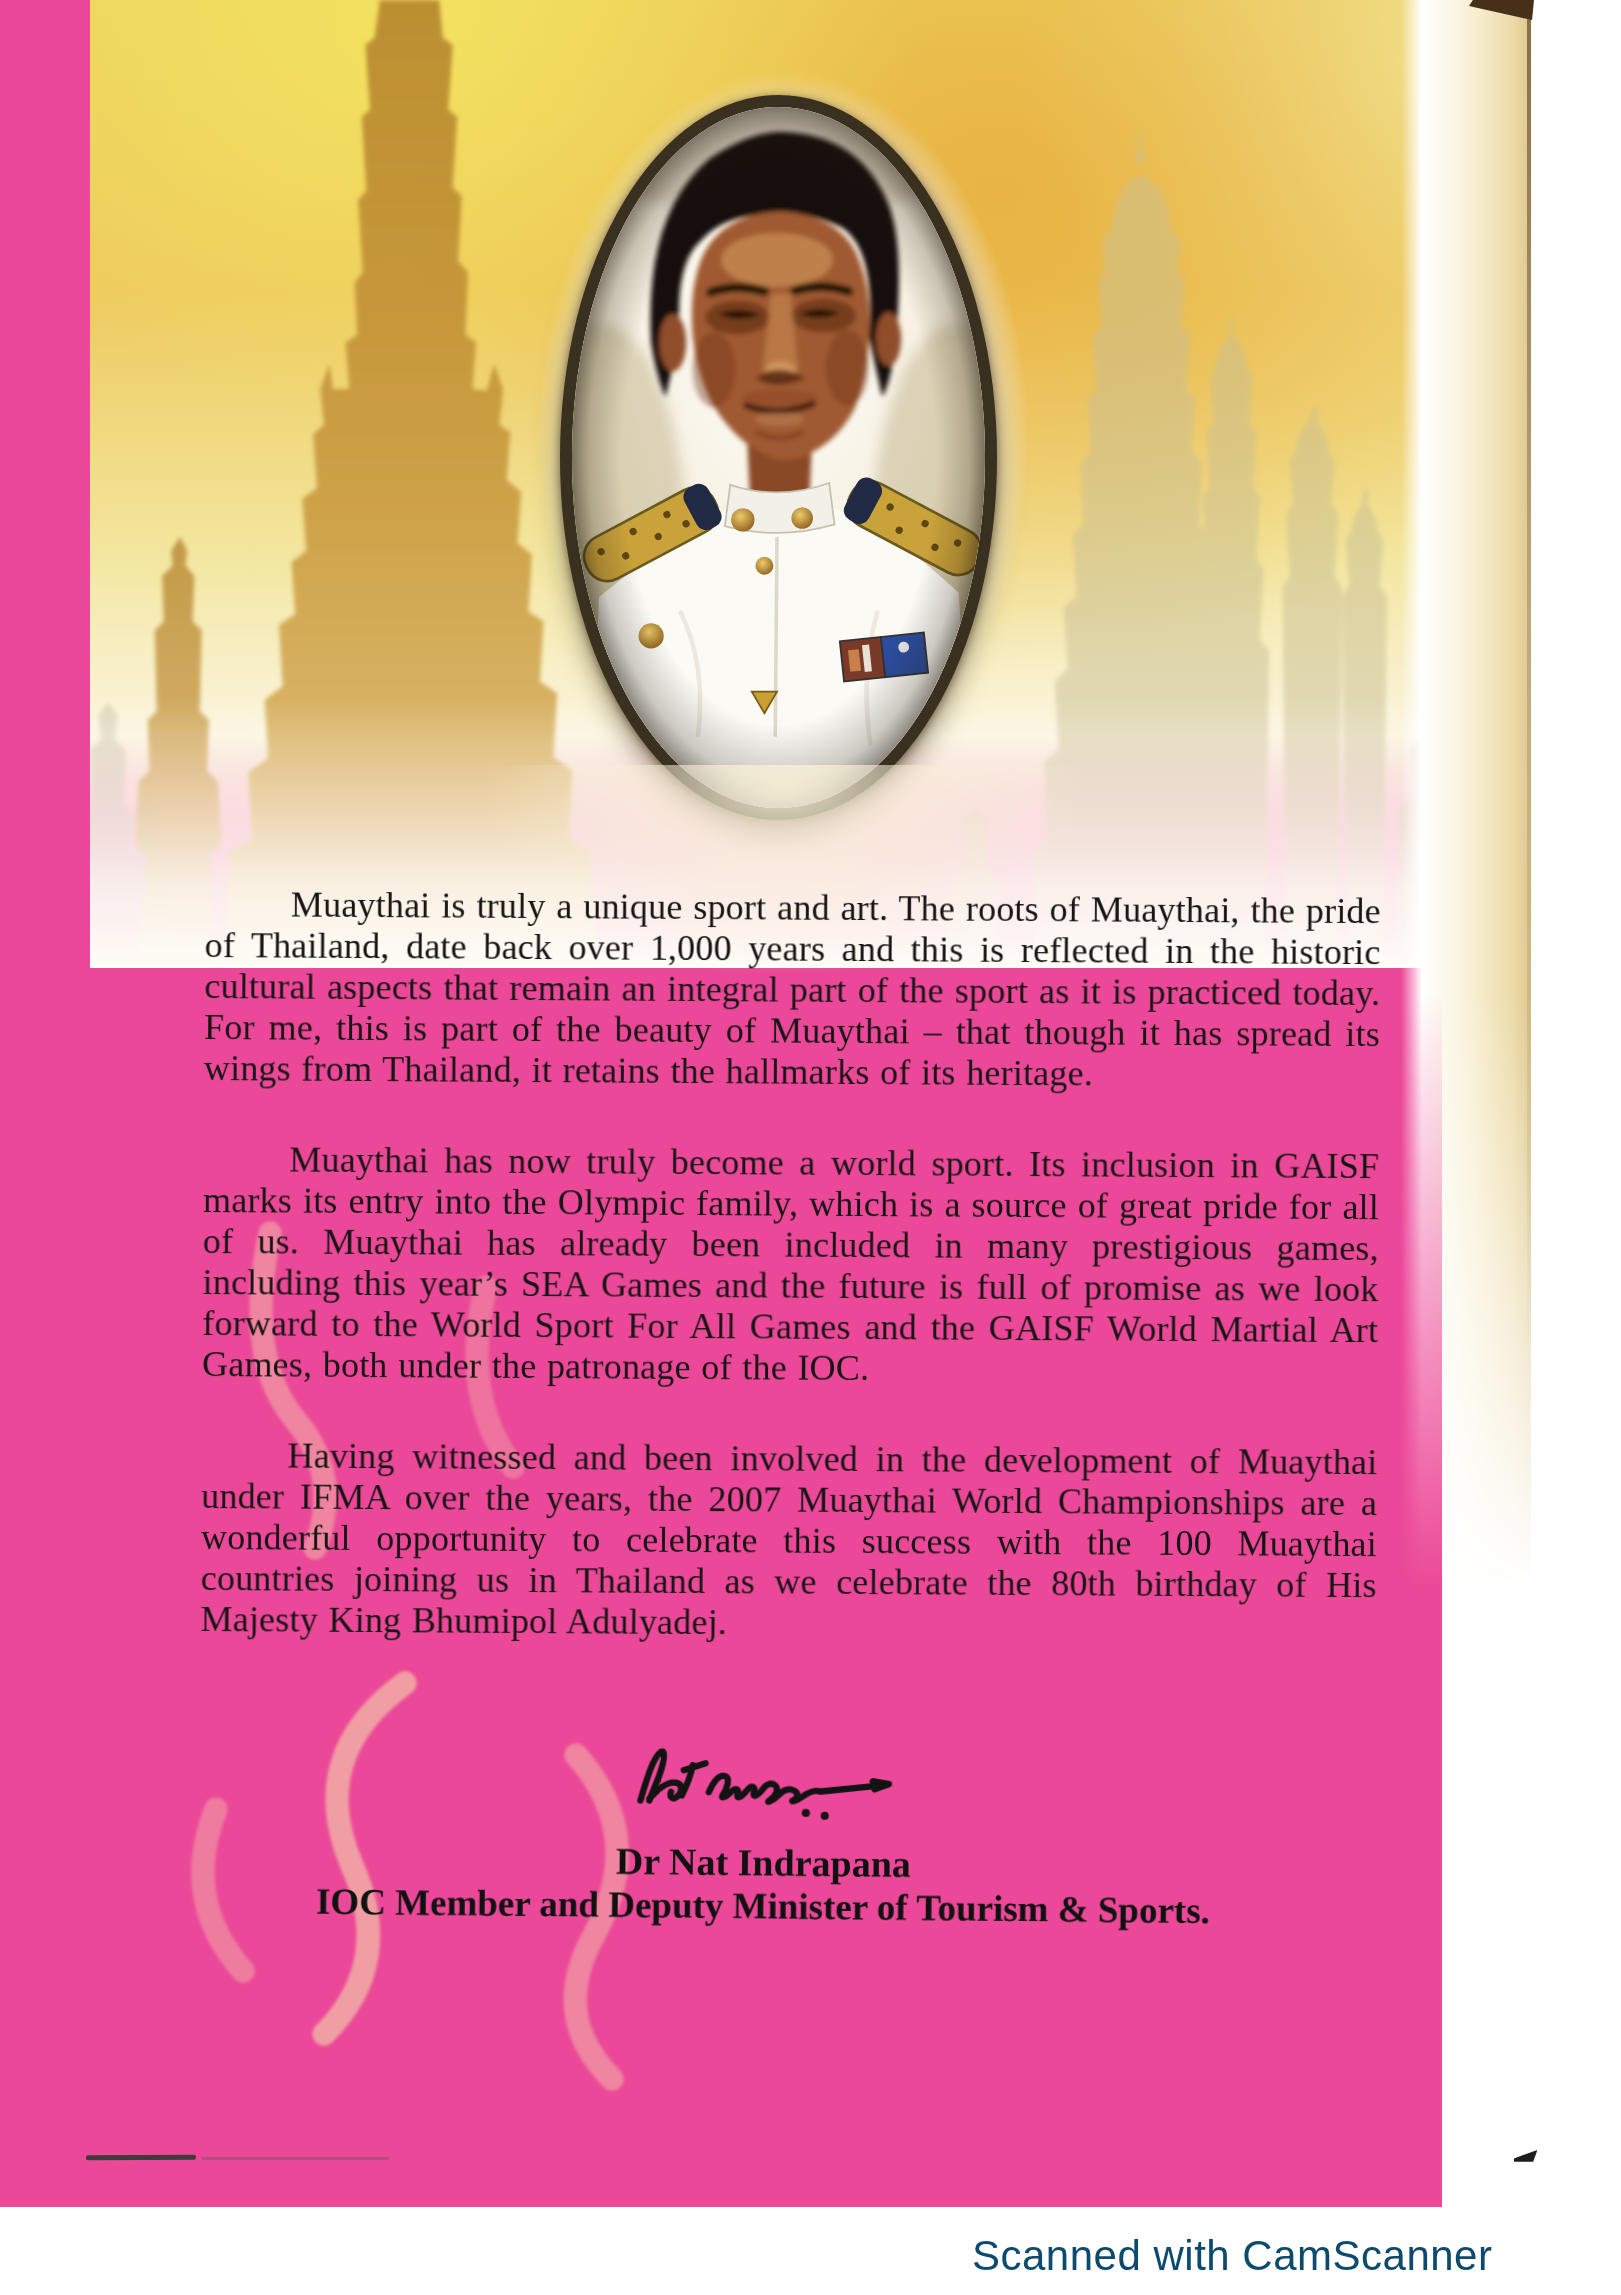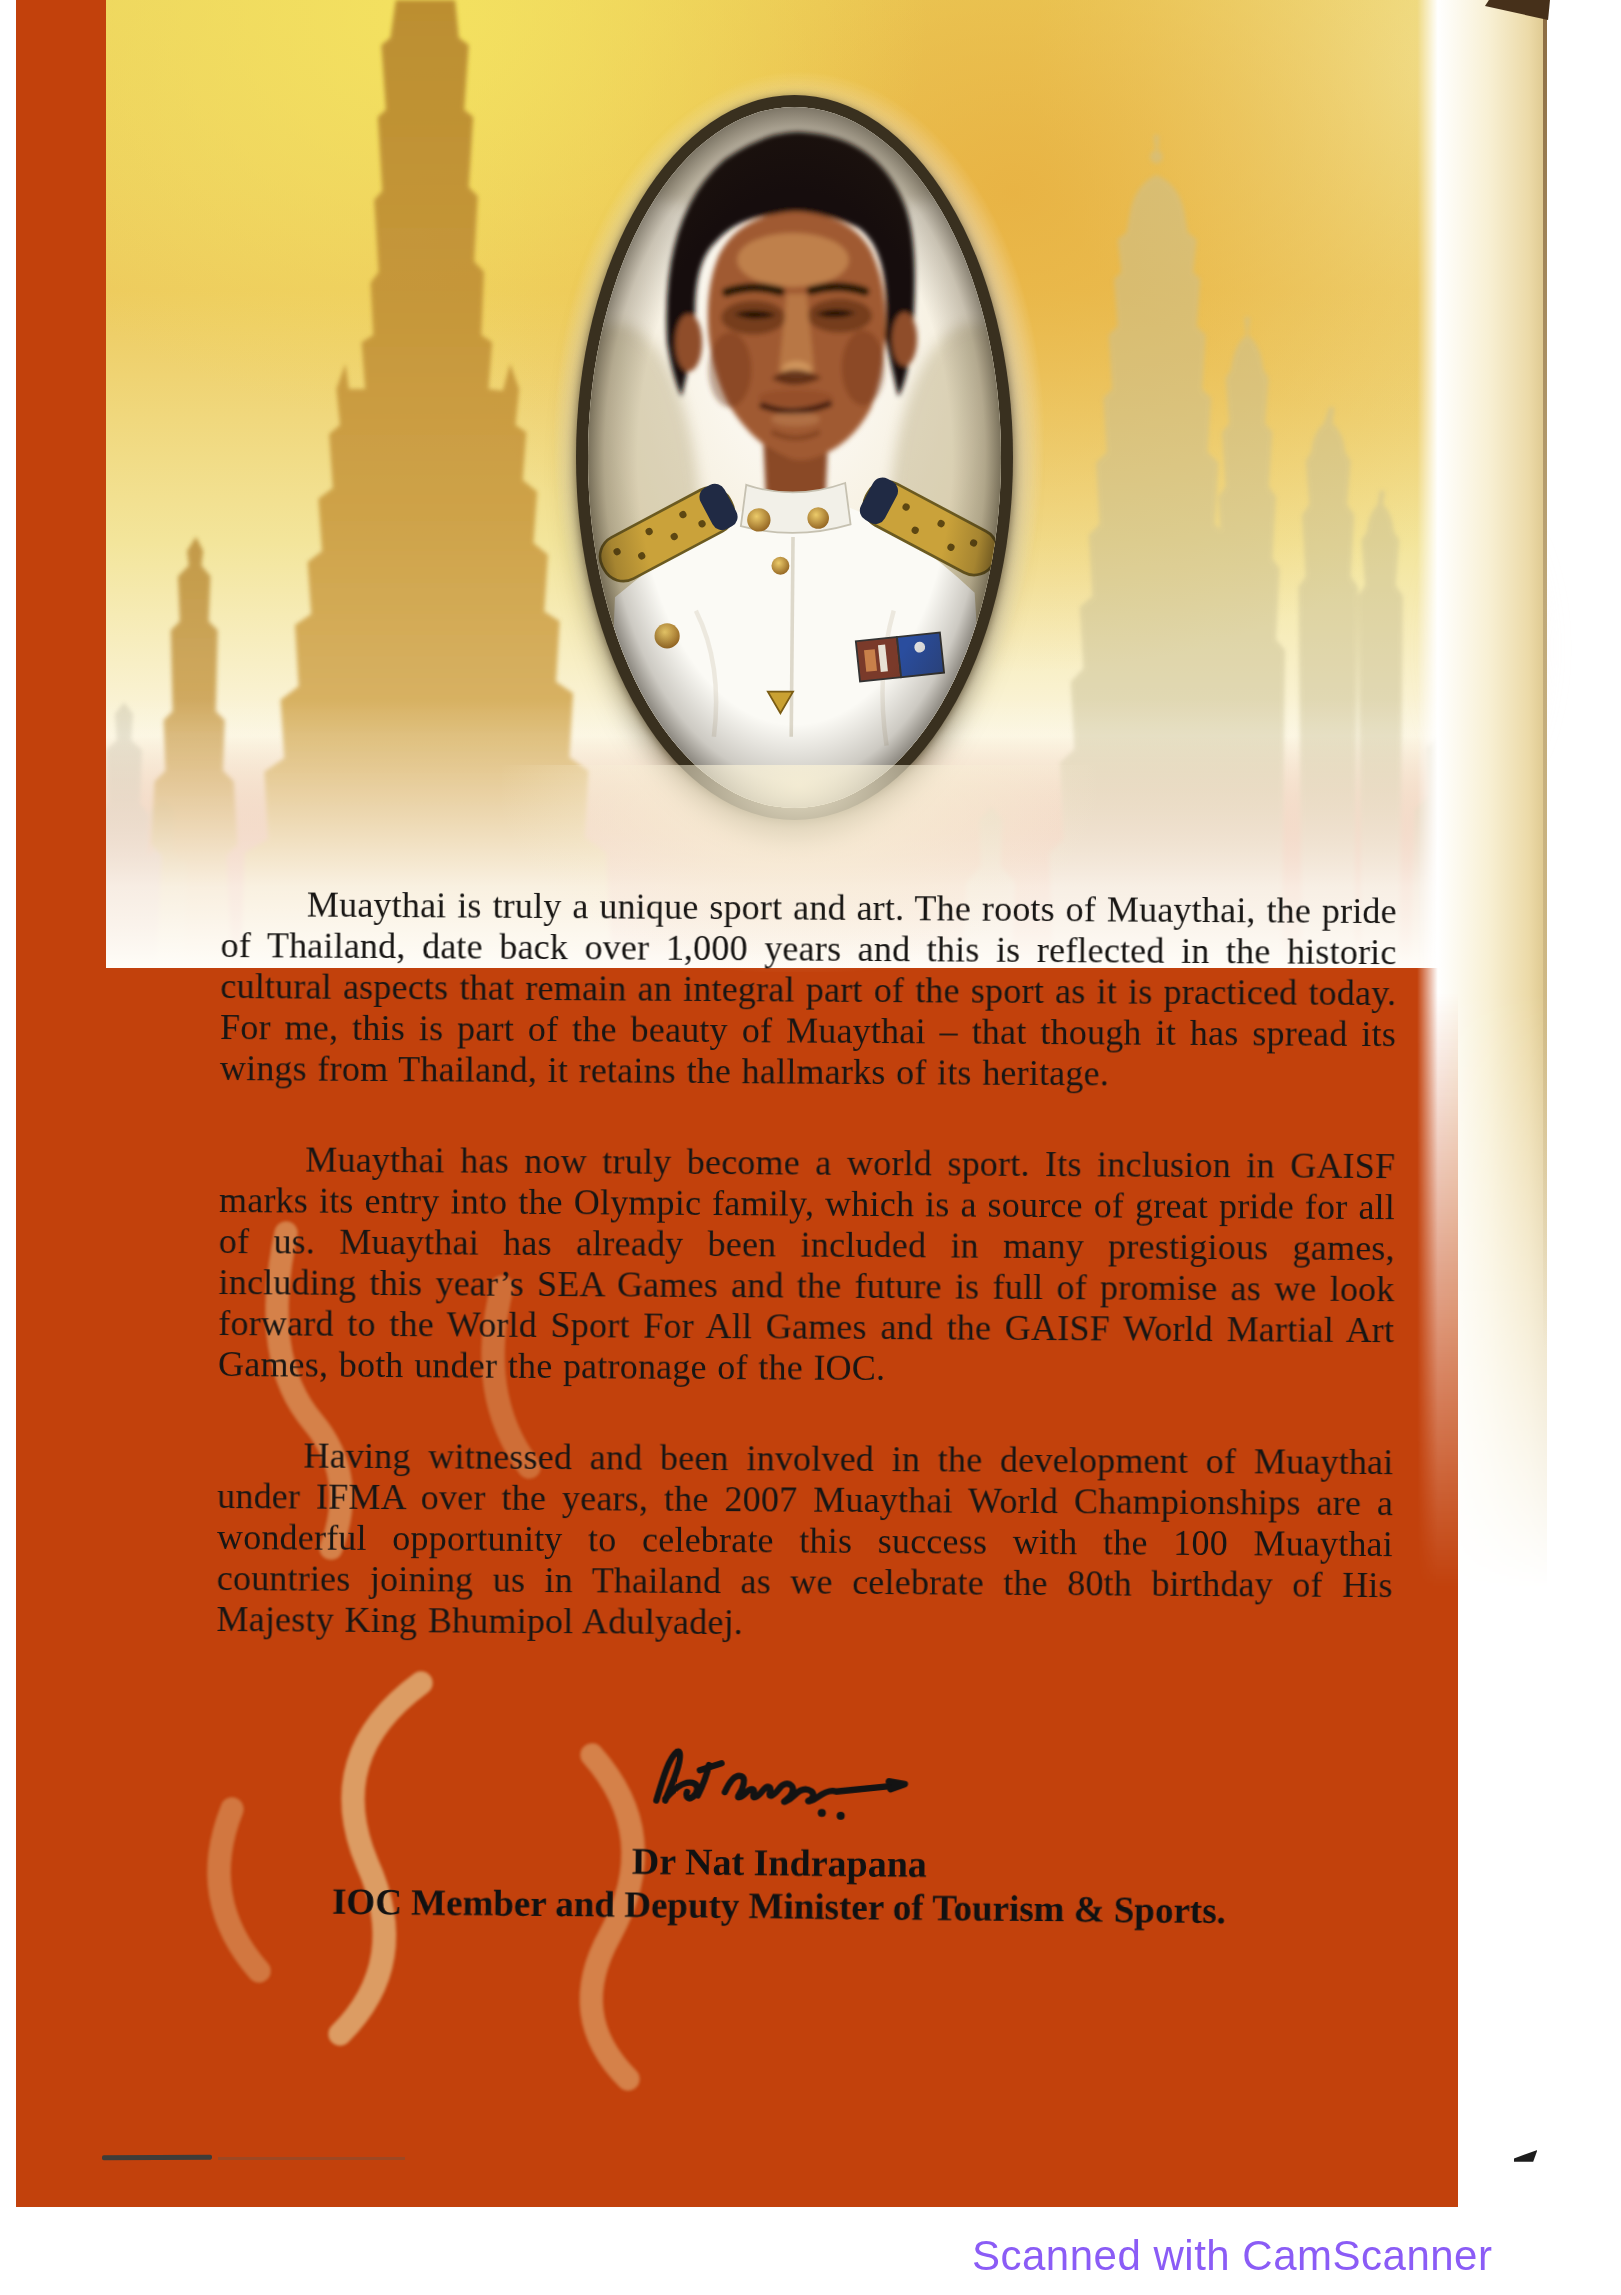--- a/index.html
+++ b/index.html
@@ -1,19 +1,19 @@
 <!DOCTYPE html>
 <html style="font-size:14.4px"><head>
 <meta charset="utf-8">
 <style>
   html,body{margin:0;padding:0;background:#ffffff;}
   .canvas{position:relative;width:1622px;height:2295px;background:#ffffff;overflow:hidden;
           font-family:"Liberation Serif", serif;}
   
-  .page{position:absolute;left:16px;top:0;width:1442px;height:2207px;background:#c2410c;}
+  .page{position:absolute;left:0;top:0;width:1442px;height:2207px;background:#ec4899;}
   
   .art{position:absolute;left:90px;top:0;width:1440px;height:968px;
        background:
          radial-gradient(ellipse 702px 558px at 22% 2%, rgba(244,226,96,.95), rgba(244,226,96,0) 72%),
          radial-gradient(ellipse 855px 684px at 63% 20%, rgba(231,173,62,.80), rgba(231,173,62,0) 70%),
          radial-gradient(ellipse 576px 468px at 94% 8%, rgba(243,233,158,.95), rgba(243,233,158,0) 75%),
          linear-gradient(180deg,#ecd35f 0%, #edca5e 30%, #f3e59b 56%, #fbf5df 76%, rgba(255,253,248,0) 100%);}
   .art svg{position:absolute;left:0;top:0;}
   .art-fade{position:absolute;left:0;bottom:0;width:100%;height:270px;
        background:linear-gradient(180deg, rgba(255,253,248,0) 0%, rgba(255,253,248,.85) 70%, #fffdf8 100%);}
@@ -49,21 +49,21 @@
   .corner-wedge{position:absolute;left:1469px;top:0;width:65px;height:20px;background:#46301a;
       clip-path:polygon(6% 0, 100% 0, 97% 100%, 0 30%);}
   
   .dash1{position:absolute;left:86px;top:2155px;width:110px;height:4.5px;background:#3f3c38;
          border-radius:1.8px;transform:rotate(-.4deg);}
   .dash2{position:absolute;left:202px;top:2157px;width:187px;height:2.7px;background:rgba(90,85,80,.35);}
   .tick{position:absolute;left:1514px;top:2150px;width:23.4px;height:11.7px;background:#1d1d1d;
         clip-path:polygon(0 72%, 100% 0, 82% 100%, 0 100%);}
   
   .footer-watermark{position:absolute;left:972px;top:2232px;font-family:"Liberation Sans", sans-serif;
-        font-size:42px;letter-spacing:0.5px;color:#8b5cf6;}
+        font-size:42px;letter-spacing:0.5px;color:#0c4a6e;}
 </style>
 </head>
 <body>
 
 <div class="canvas">
   <div class="page">
 
     <div class="art">
       <svg width="1440" height="968" viewBox="0 0 1600 1075" preserveAspectRatio="none">
         <defs>

